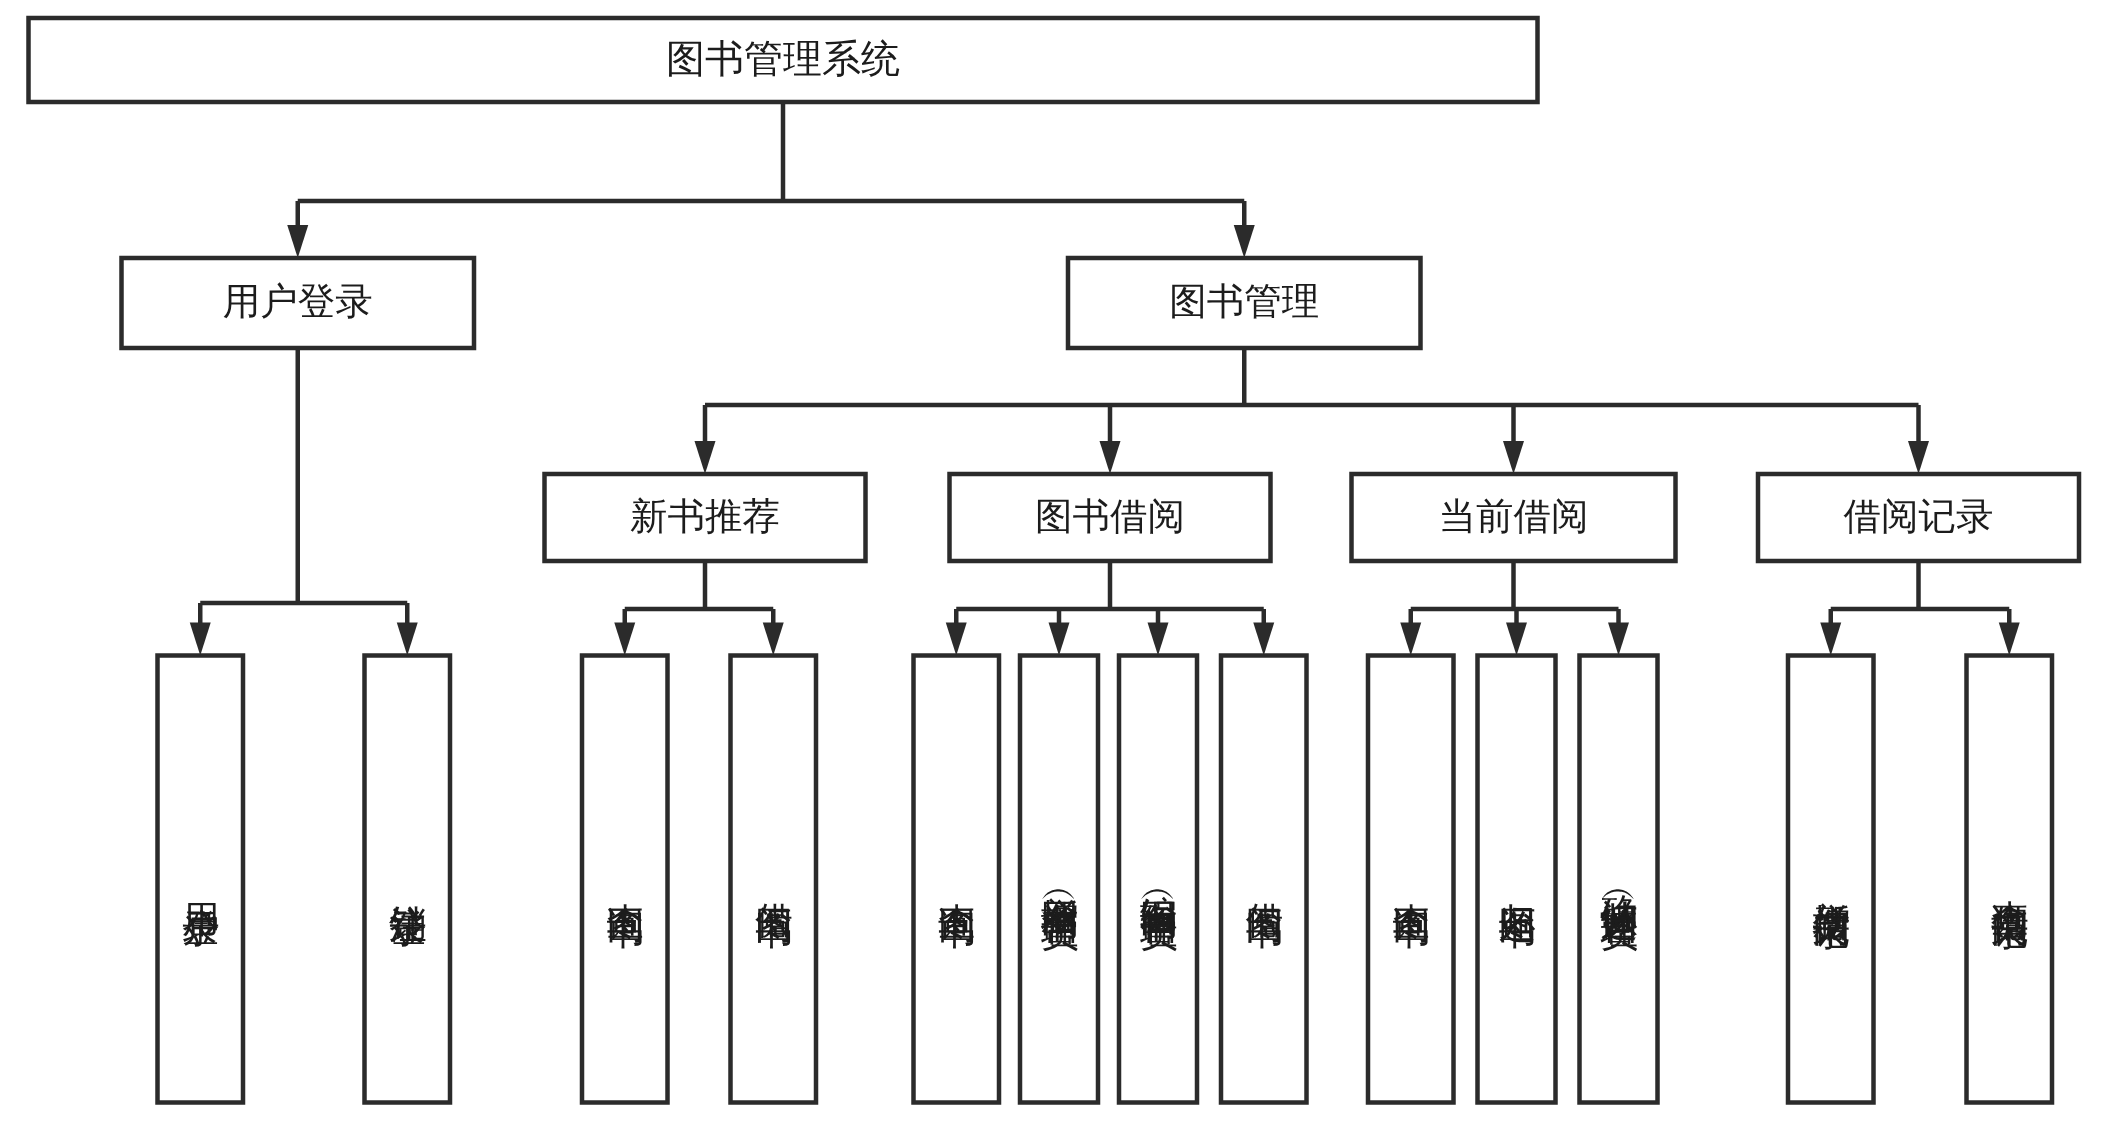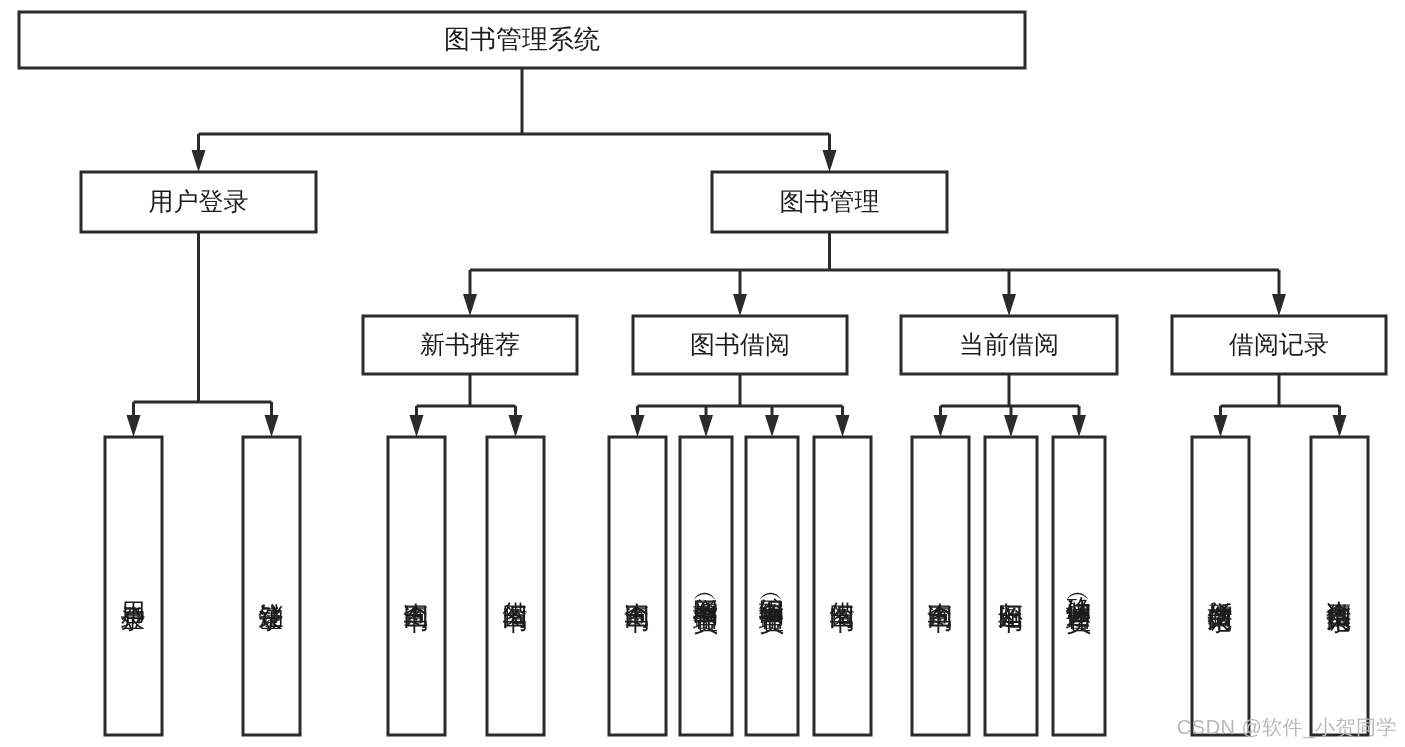--- a/index.html
+++ b/index.html
@@ -263,14 +263,13 @@
       <div class="leaf-label-wrap" style="left: 1053px; top: 437px; width: 52px; height: 298px;">
         <span class="leaf-label">确认归还（管理员）</span>
       </div>
       <div class="leaf-label-wrap" style="left: 1192px; top: 437px; width: 57px; height: 298px;">
         <span class="leaf-label">新增借阅记录</span>
       </div>
       <div class="leaf-label-wrap" style="left: 1311px; top: 437px; width: 57px; height: 298px;">
         <span class="leaf-label">查询借阅记录</span>
       </div>
     </div>
-  <div class="watermark">CSDN @软件_小贺同学</div>
 </div>
 
 </body></html>

